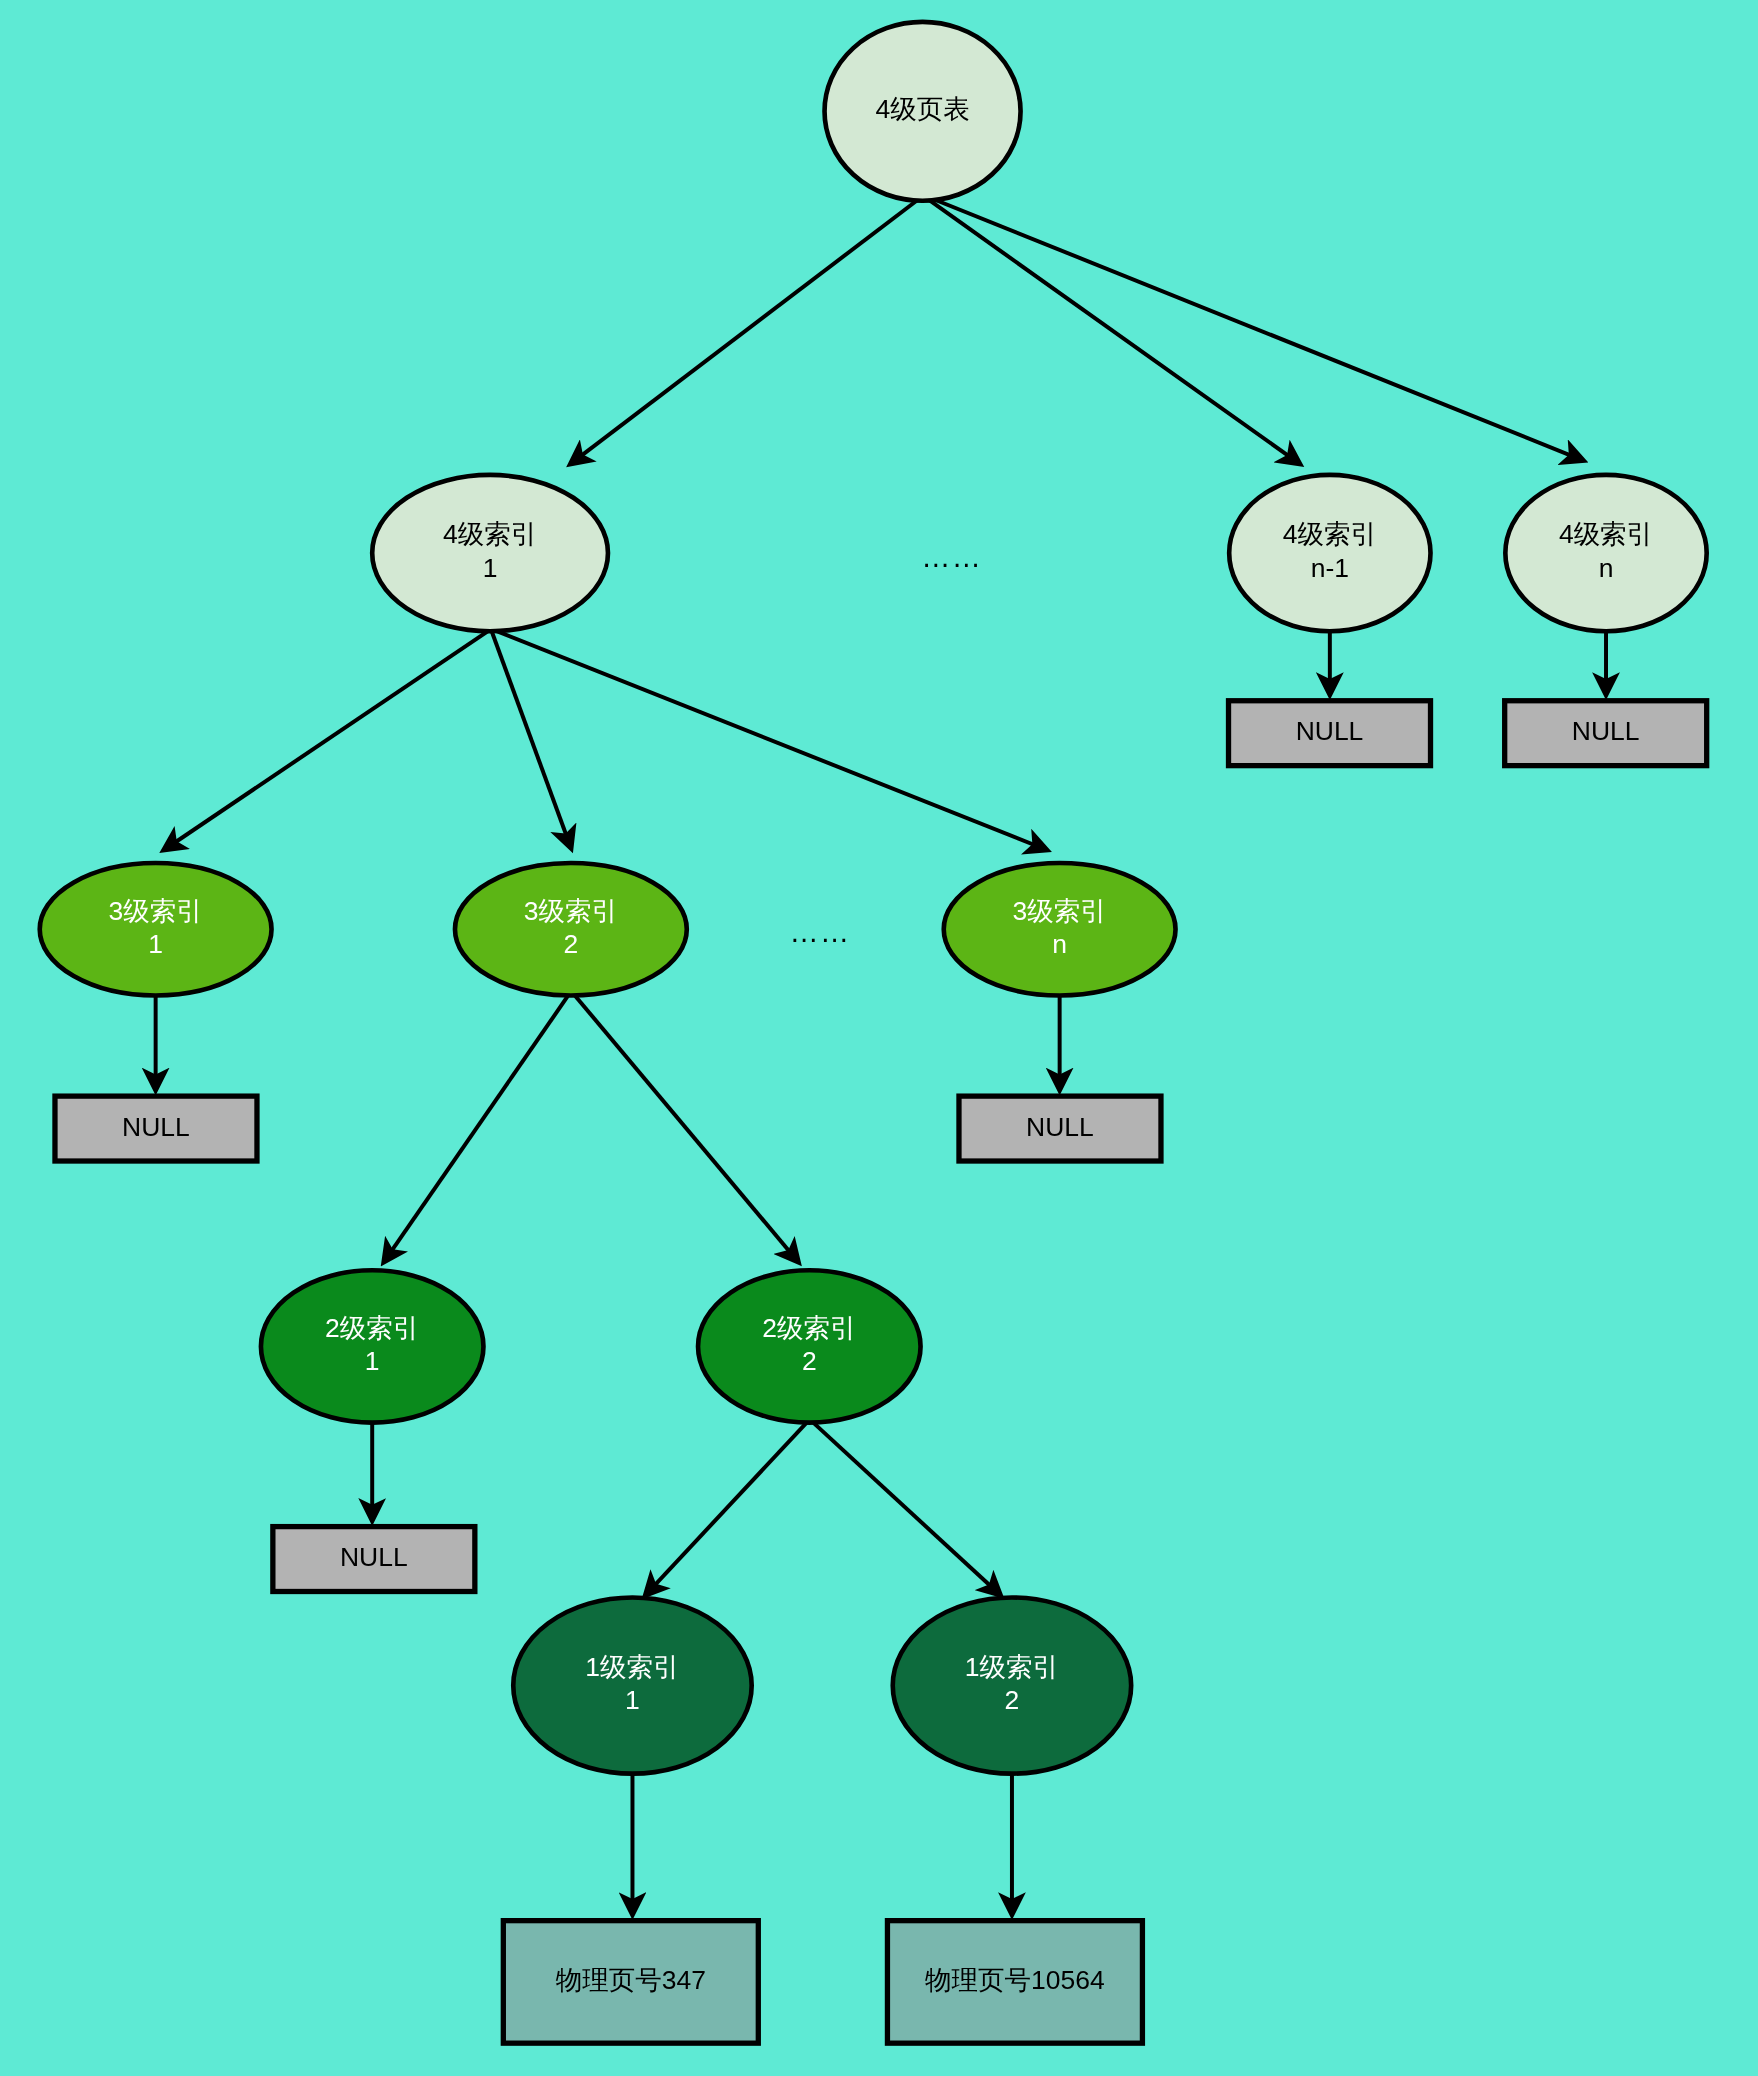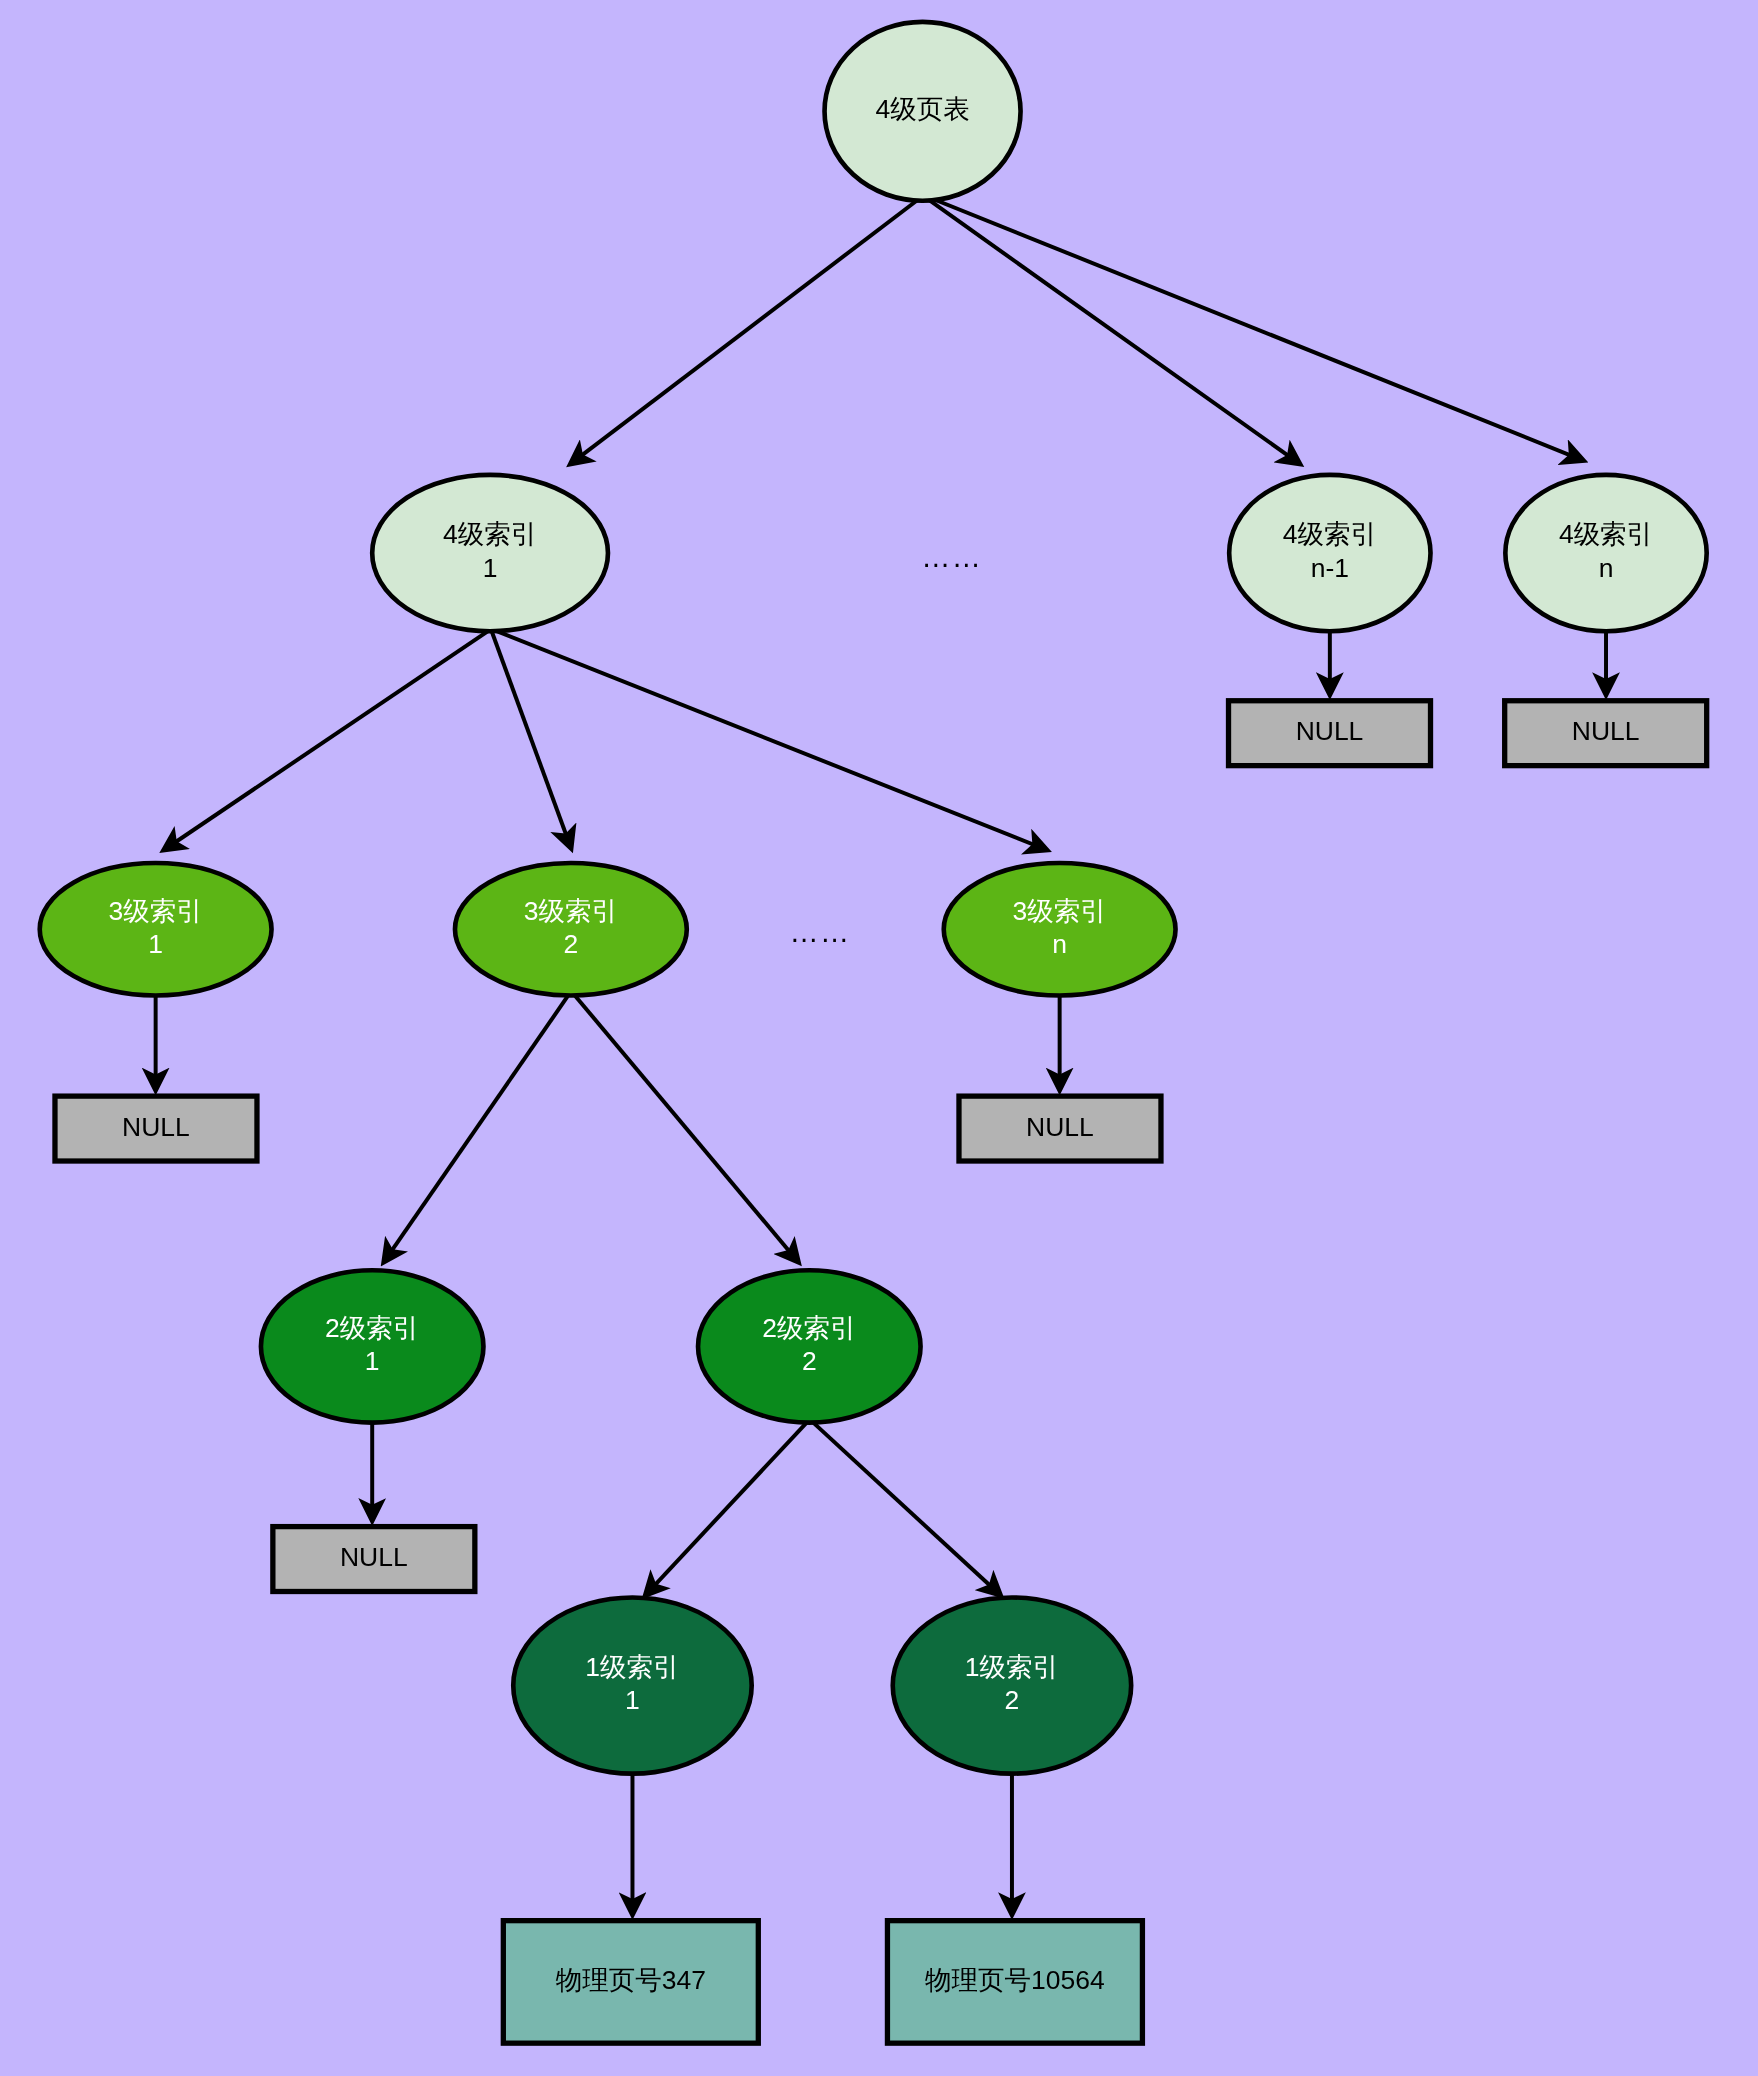--- a/index.html
+++ b/index.html
@@ -7,21 +7,21 @@
     padding: 0;
     background: #ffffff;
   }
   body {
     font-family: "Liberation Sans", "DejaVu Sans", sans-serif;
   }
   #diagram-root {
     position: relative;
     width: 1759px;
     height: 2077px;
-    background: #c4b5fd;
+    background: #5eead4;
     overflow: hidden;
   }
   svg#tree-svg {
     position: absolute;
     top: 0;
     left: 0;
     width: 1759px;
     height: 2077px;
     display: block;
   }

